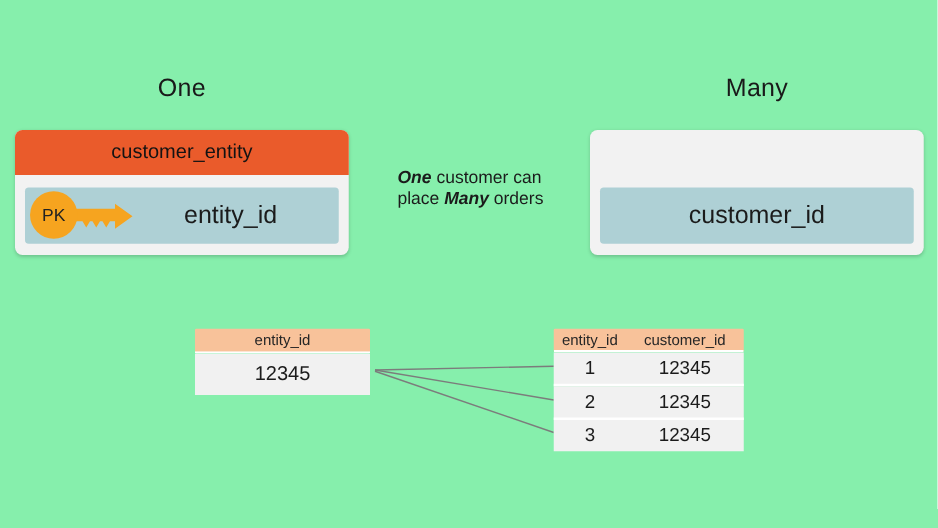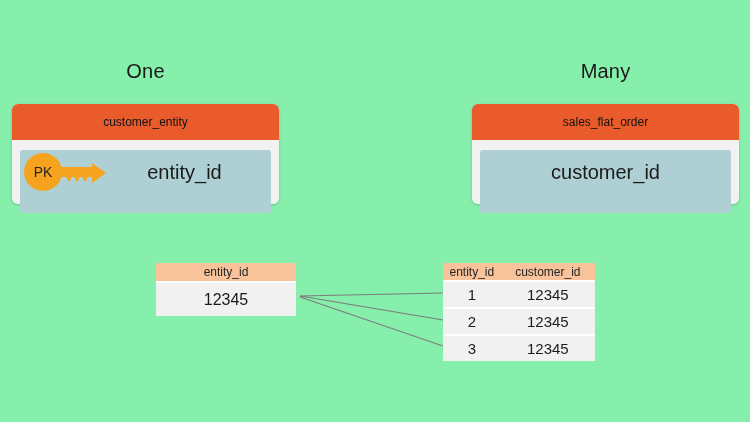--- a/index.html
+++ b/index.html
@@ -8,22 +8,22 @@
 
   
   .heading{position:absolute;width:267px;text-align:center;font-size:20px;line-height:28px;color:#191919;letter-spacing:.2px;}
   .heading-one{left:12px;top:57px;}
   .heading-many{left:472px;top:57px;}
 
   
   .entity-card{position:absolute;top:104px;width:267px;height:100px;background:#f2f2f2;border-radius:6px;box-shadow:0 1px 3px rgba(0,0,0,.18);}
   .card-left{left:12px;}
   .card-right{left:472px;}
-  .card-header{height:36px;background:#ea5b2b;border-radius:6px 6px 0 0;display:flex;align-items:center;justify-content:center;font-size:12px;color:#131313;}
-  .field-row{position:absolute;left:8px;right:8px;top:46px;height:63px;background:#aed0d5;border-radius:3px;}
+  .card-header{height:36px;background:#ea5b2b;border-radius:6px 6px 0 0;display:flex;align-items:center;justify-content:center;font-size:16px;color:#131313;}
+  .field-row{position:absolute;left:8px;right:8px;top:46px;height:45px;background:#aed0d5;border-radius:3px;}
   .field-label{position:absolute;top:0;height:45px;left:0;right:0;display:flex;align-items:center;justify-content:center;font-size:20px;color:#1b1b1b;}
   .card-left .field-label{left:82px;right:4px;}
   .pk-svg{position:absolute;left:2px;top:1px;}
 
   
   .note{position:absolute;left:318px;top:133px;width:130px;font-size:14px;line-height:17px;color:#1b1b1b;}
   .bi{font-weight:bold;font-style:italic;}
 
   
   .mini{position:absolute;top:263px;z-index:2;}
@@ -57,23 +57,26 @@
     <div class="field-row">
       <svg class="pk-svg" width="88" height="44" viewBox="0 0 88 44">
         <path d="M37 16 L70 16 L70 12 L84 22 L70 32 L70 26 L66 26 L63 31 L60 26 L58 26 L55 31 L52 26 L50 26 L47 31 L44 26 L37 26 Z" fill="#f6a41f"></path>
         <circle cx="21" cy="21" r="19" fill="#f6a41f"></circle>
         <text x="21" y="26" text-anchor="middle" font-size="14" fill="#222222">PK</text>
       </svg>
       <div class="field-label">entity_id</div>
     </div>
   </div>
 
+  <div class="note">
+    <span class="bi">One</span><span> customer can</span><br>
+    <span>place </span><span class="bi">Many</span><span> orders</span>
+  </div>
 
   <div class="entity-card card-right">
-    <div class="card-header">sales_flat_order</div>
     <div class="field-row">
       <div class="field-label">customer_id</div>
     </div>
   </div>
 
   <svg class="connectors" width="750" height="422">
     <line x1="300" y1="296" x2="443" y2="293" stroke="#7c7c7c" stroke-width="1.1"></line>
     <line x1="300" y1="296" x2="443" y2="320" stroke="#7c7c7c" stroke-width="1.1"></line>
     <line x1="300" y1="297" x2="443" y2="346" stroke="#7c7c7c" stroke-width="1.1"></line>
   </svg>

